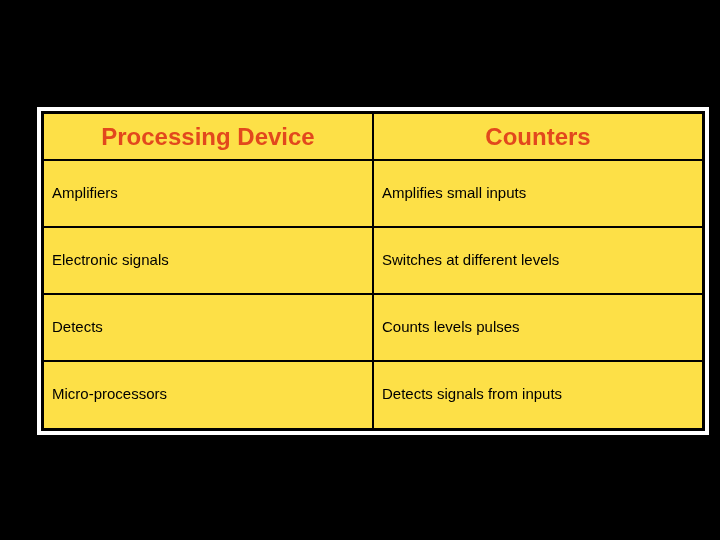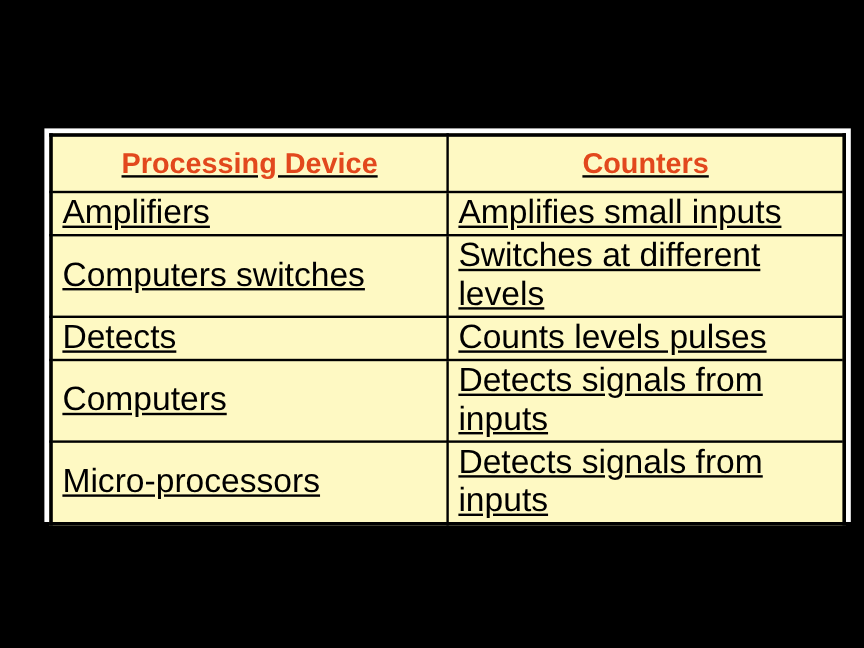--- a/index.html
+++ b/index.html
@@ -28,43 +28,42 @@
     height: 328px;
     background: #ffffff;
     box-sizing: border-box;
     padding: 4px;
   }
   table.device-table {
     width: 100%;
     height: 100%;
     border-collapse: collapse;
     table-layout: fixed;
-    background: #fef9c3;
-    text-decoration: underline;
+    background: #fde047;
   }
   table.device-table,
   table.device-table th,
   table.device-table td {
     border: 2px solid #000000;
   }
   table.device-table {
     border-width: 3px;
   }
   th {
     color: #e2481d;
     font-size: 24px;
     font-weight: bold;
     text-align: center;
     vertical-align: middle;
     height: 45px;
     padding: 0;
     letter-spacing: 0px;
   }
   td {
-    font-size: 28px;
+    font-size: 15px;
     font-weight: normal;
     color: #000000;
     text-align: left;
     vertical-align: middle;
     padding: 0 4px 2px 8px;
     letter-spacing: 0px;
   }
 </style>
 </head>
 <body>
@@ -77,30 +76,26 @@
           <th>Processing Device</th>
           <th>Counters</th>
         </tr>
       </thead>
       <tbody>
         <tr>
           <td>Amplifiers</td>
           <td>Amplifies small inputs</td>
         </tr>
         <tr>
-          <td>Computers switches</td>
+          <td>Electronic signals</td>
           <td>Switches at different levels</td>
         </tr>
         <tr>
           <td>Detects</td>
           <td>Counts levels pulses</td>
-        </tr>
-        <tr>
-          <td>Computers</td>
-          <td>Detects signals from inputs</td>
         </tr>
         <tr>
           <td>Micro-processors</td>
           <td>Detects signals from inputs</td>
         </tr>
       </tbody>
     </table>
   </div>
 </div>
 

